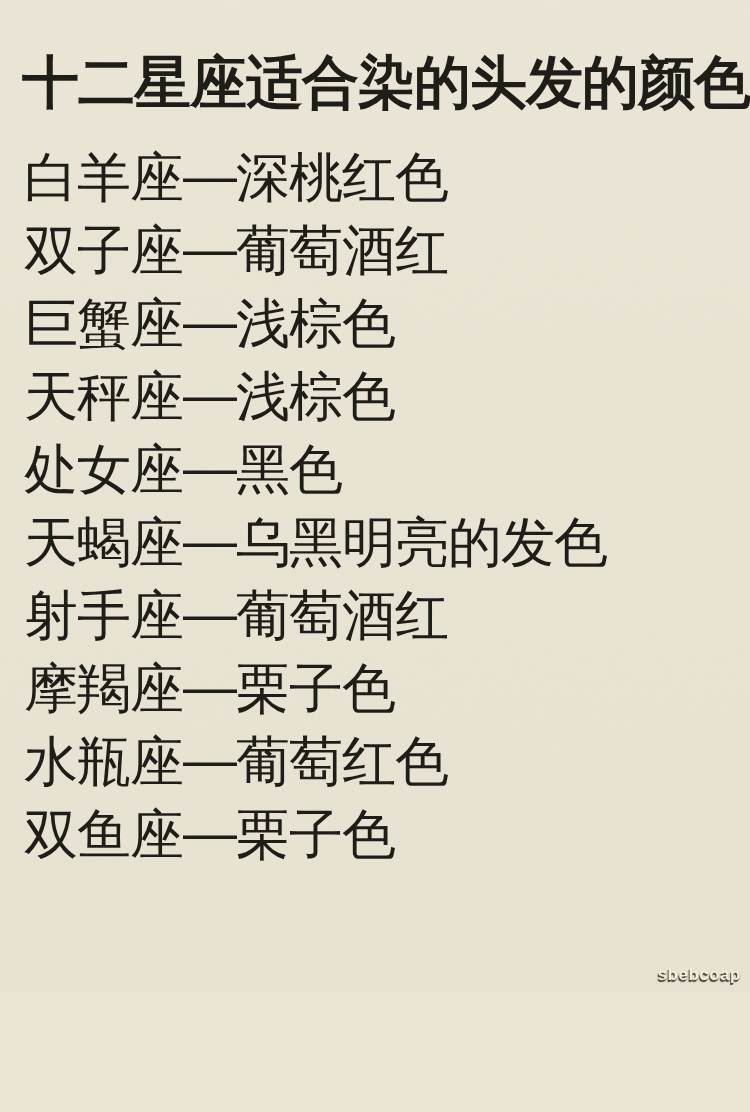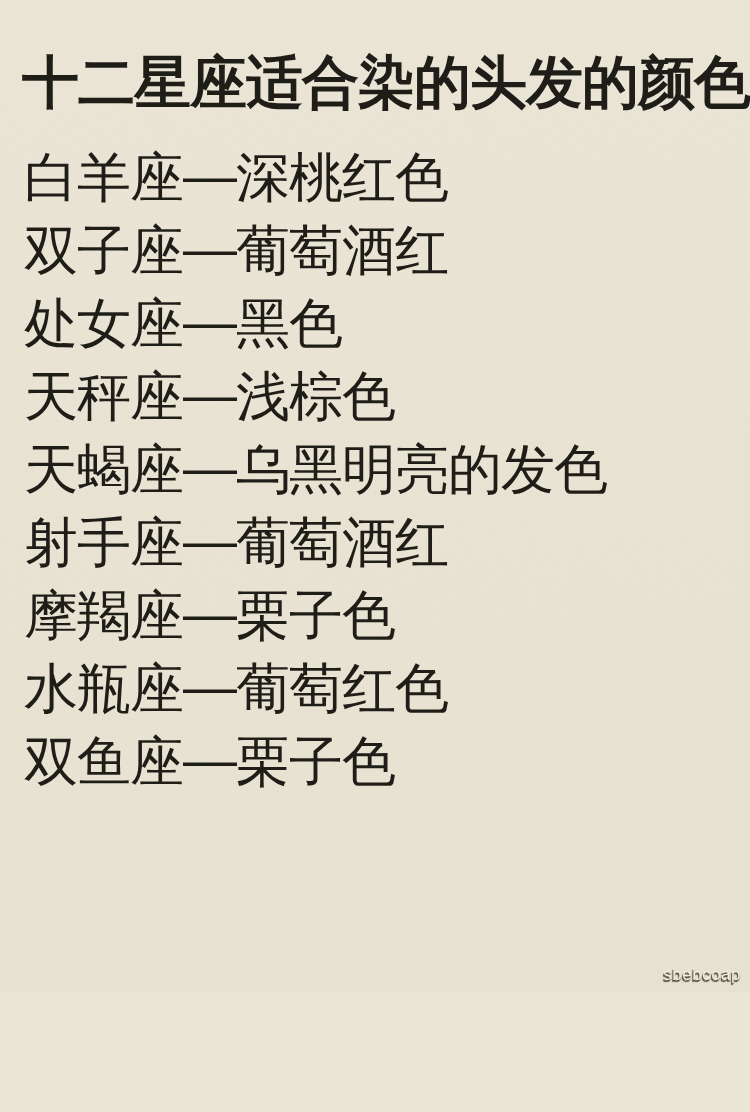--- a/index.html
+++ b/index.html
@@ -57,21 +57,21 @@
   }
   .zodiac-row .dash {
     position: relative;
     top: -2px;
   }
   .watermark {
     position: absolute;
     right: 9px;
     bottom: 7px;
     font-size: 17px;
-    font-weight: normal;
+    font-weight: bold;
     letter-spacing: 0.5px;
     color: #f4efdf;
     text-shadow: -1px 2px 1px rgba(45, 40, 30, 0.85), 0 1px 1px rgba(45, 40, 30, 0.6);
   }
 </style>
 </head>
 <body>
 
 <div class="page">
 
@@ -84,22 +84,23 @@
         </feComponentTransfer>
     </filter>
     <rect width="100%" height="100%" filter="url(#paperNoise)"></rect>
   </svg>
 
   <h1 class="page-title">十二星座适合染的头发的颜色</h1>
 
   <ul class="zodiac-list">
     <li class="zodiac-row"><span>白羊座</span><span class="dash">—</span><span>深桃红色</span></li>
     <li class="zodiac-row"><span>双子座</span><span class="dash">—</span><span>葡萄酒红</span></li>
+    <li class="zodiac-row"><span>巨蟹座</span><span class="dash">—</span><span>浅棕色</span></li>
+    <li class="zodiac-row"><span>天秤座</span><span class="dash">—</span><span>浅棕色</span></li>
     <li class="zodiac-row"><span>处女座</span><span class="dash">—</span><span>黑色</span></li>
-    <li class="zodiac-row"><span>天秤座</span><span class="dash">—</span><span>浅棕色</span></li>
     <li class="zodiac-row"><span>天蝎座</span><span class="dash">—</span><span>乌黑明亮的发色</span></li>
     <li class="zodiac-row"><span>射手座</span><span class="dash">—</span><span>葡萄酒红</span></li>
     <li class="zodiac-row"><span>摩羯座</span><span class="dash">—</span><span>栗子色</span></li>
     <li class="zodiac-row"><span>水瓶座</span><span class="dash">—</span><span>葡萄红色</span></li>
     <li class="zodiac-row"><span>双鱼座</span><span class="dash">—</span><span>栗子色</span></li>
   </ul>
 
   <div class="watermark">sbebcoap</div>
 
 </div>

